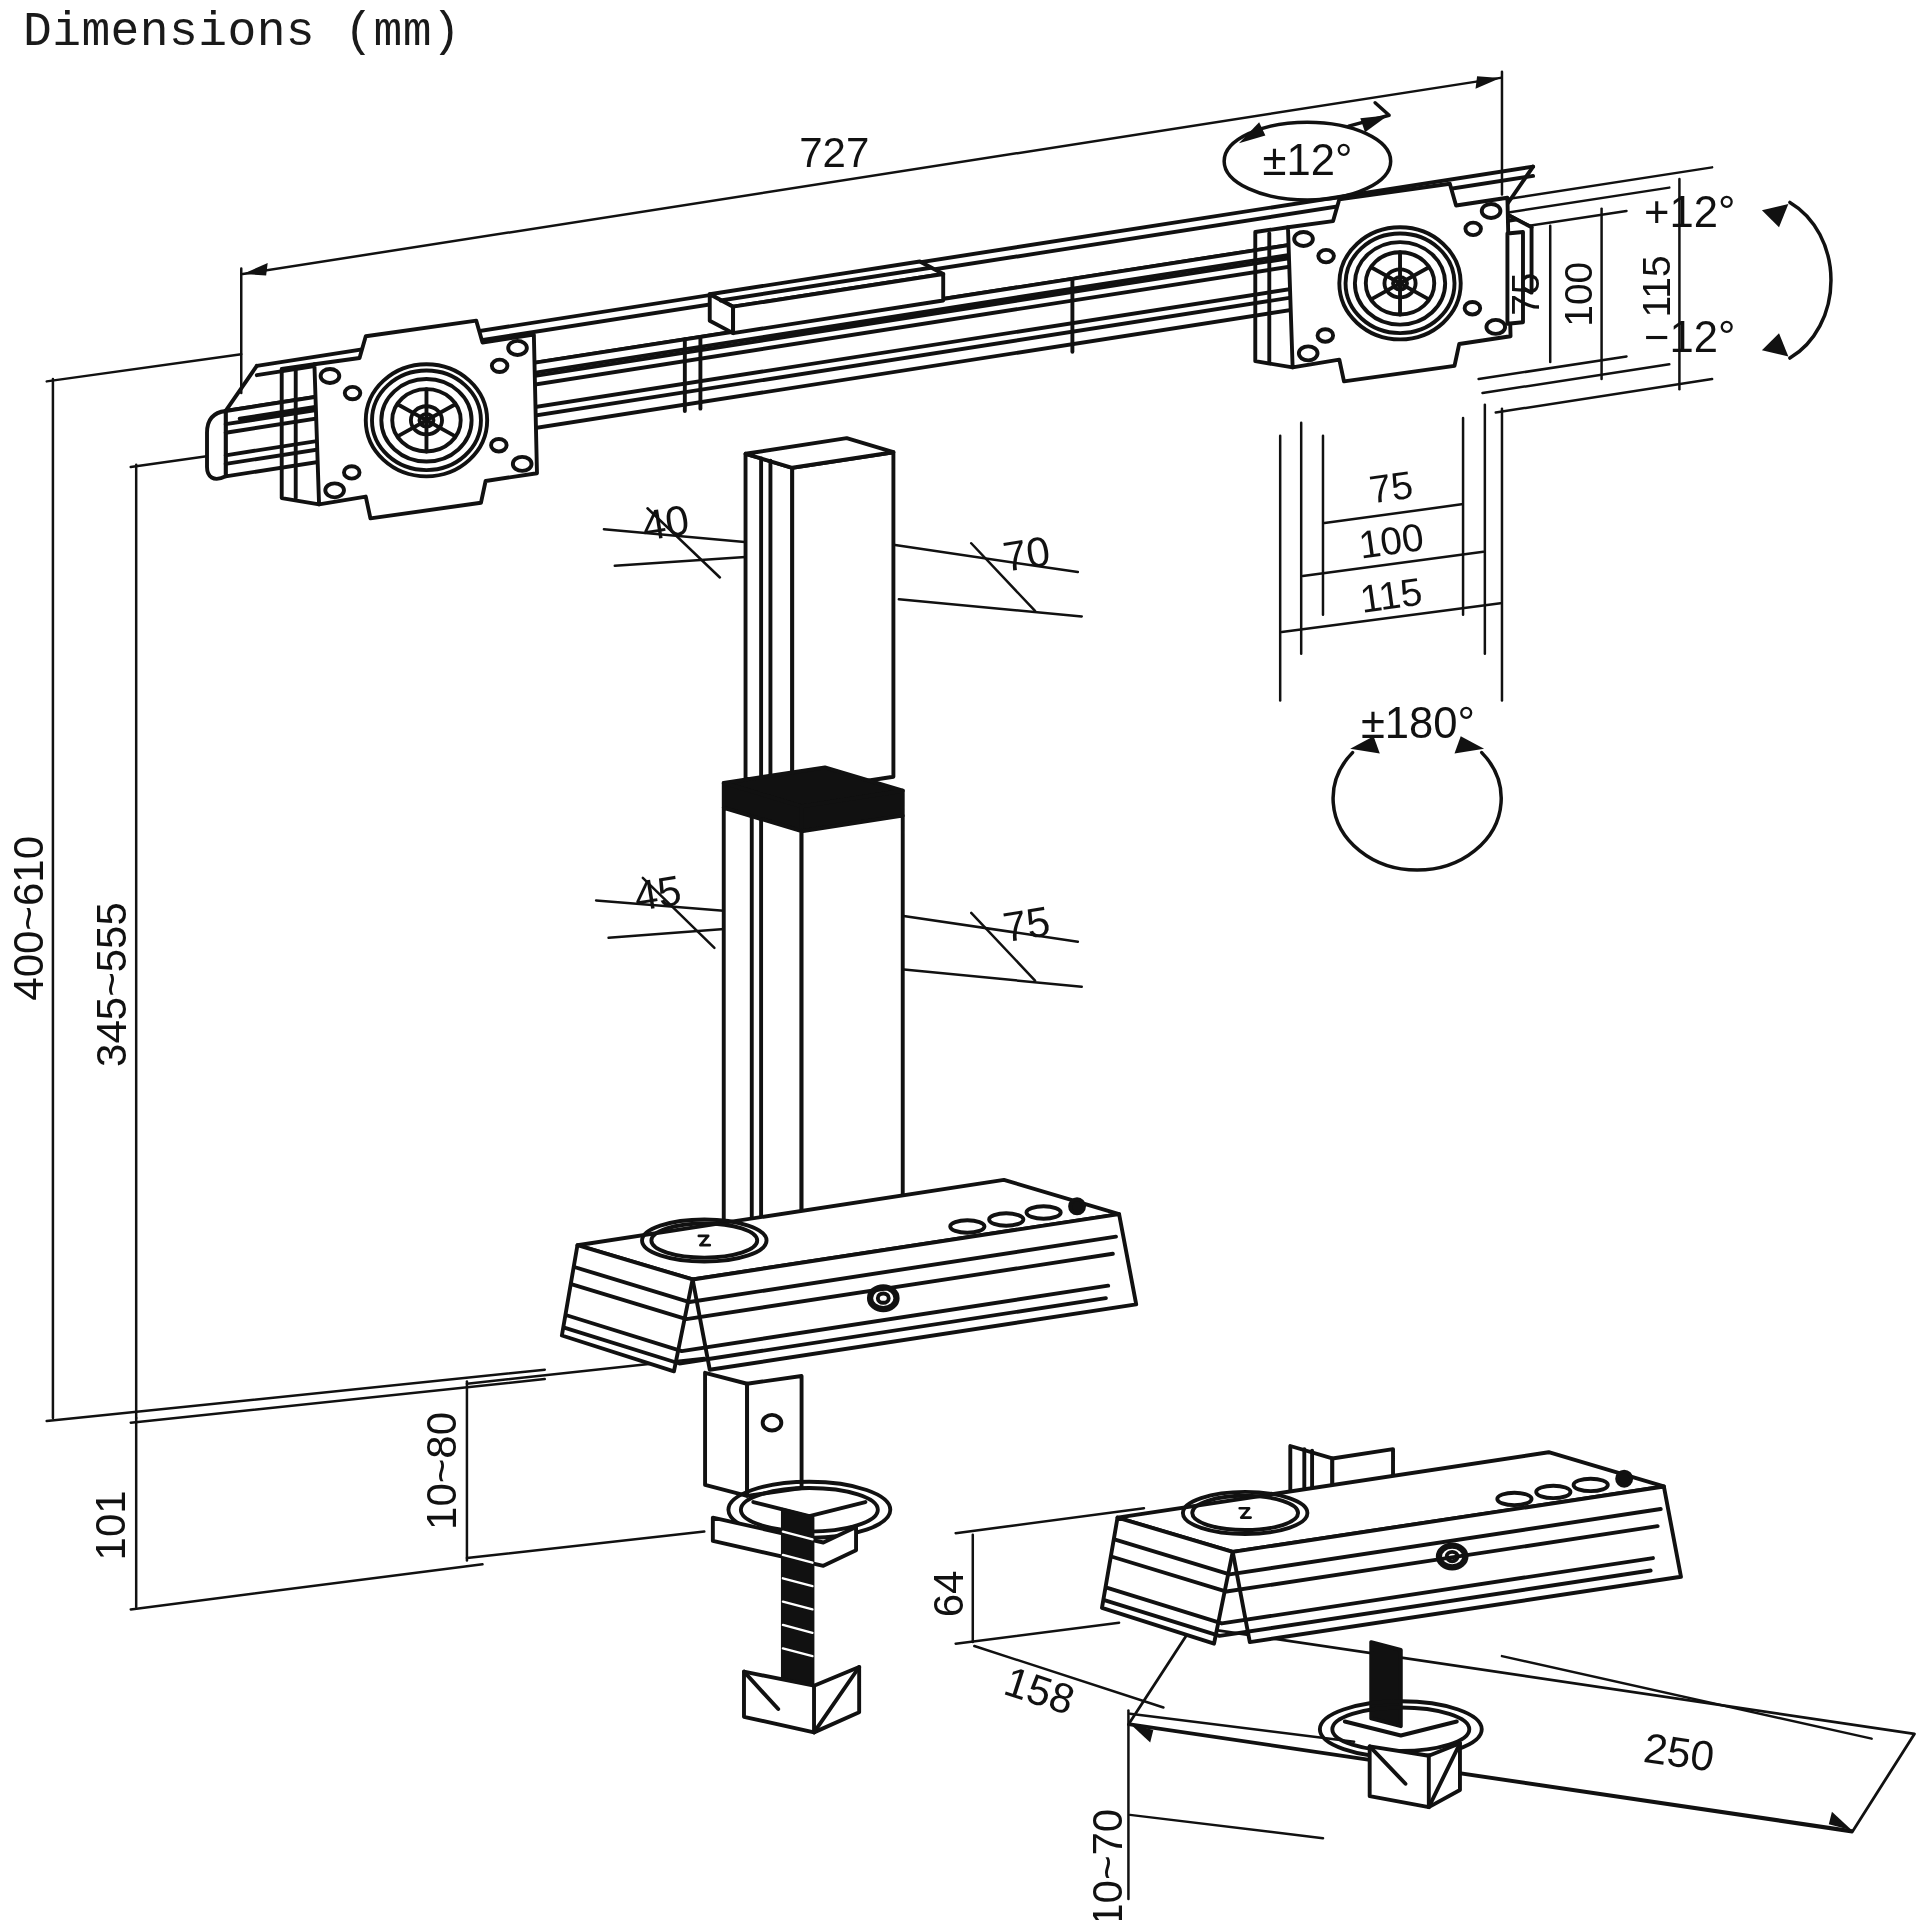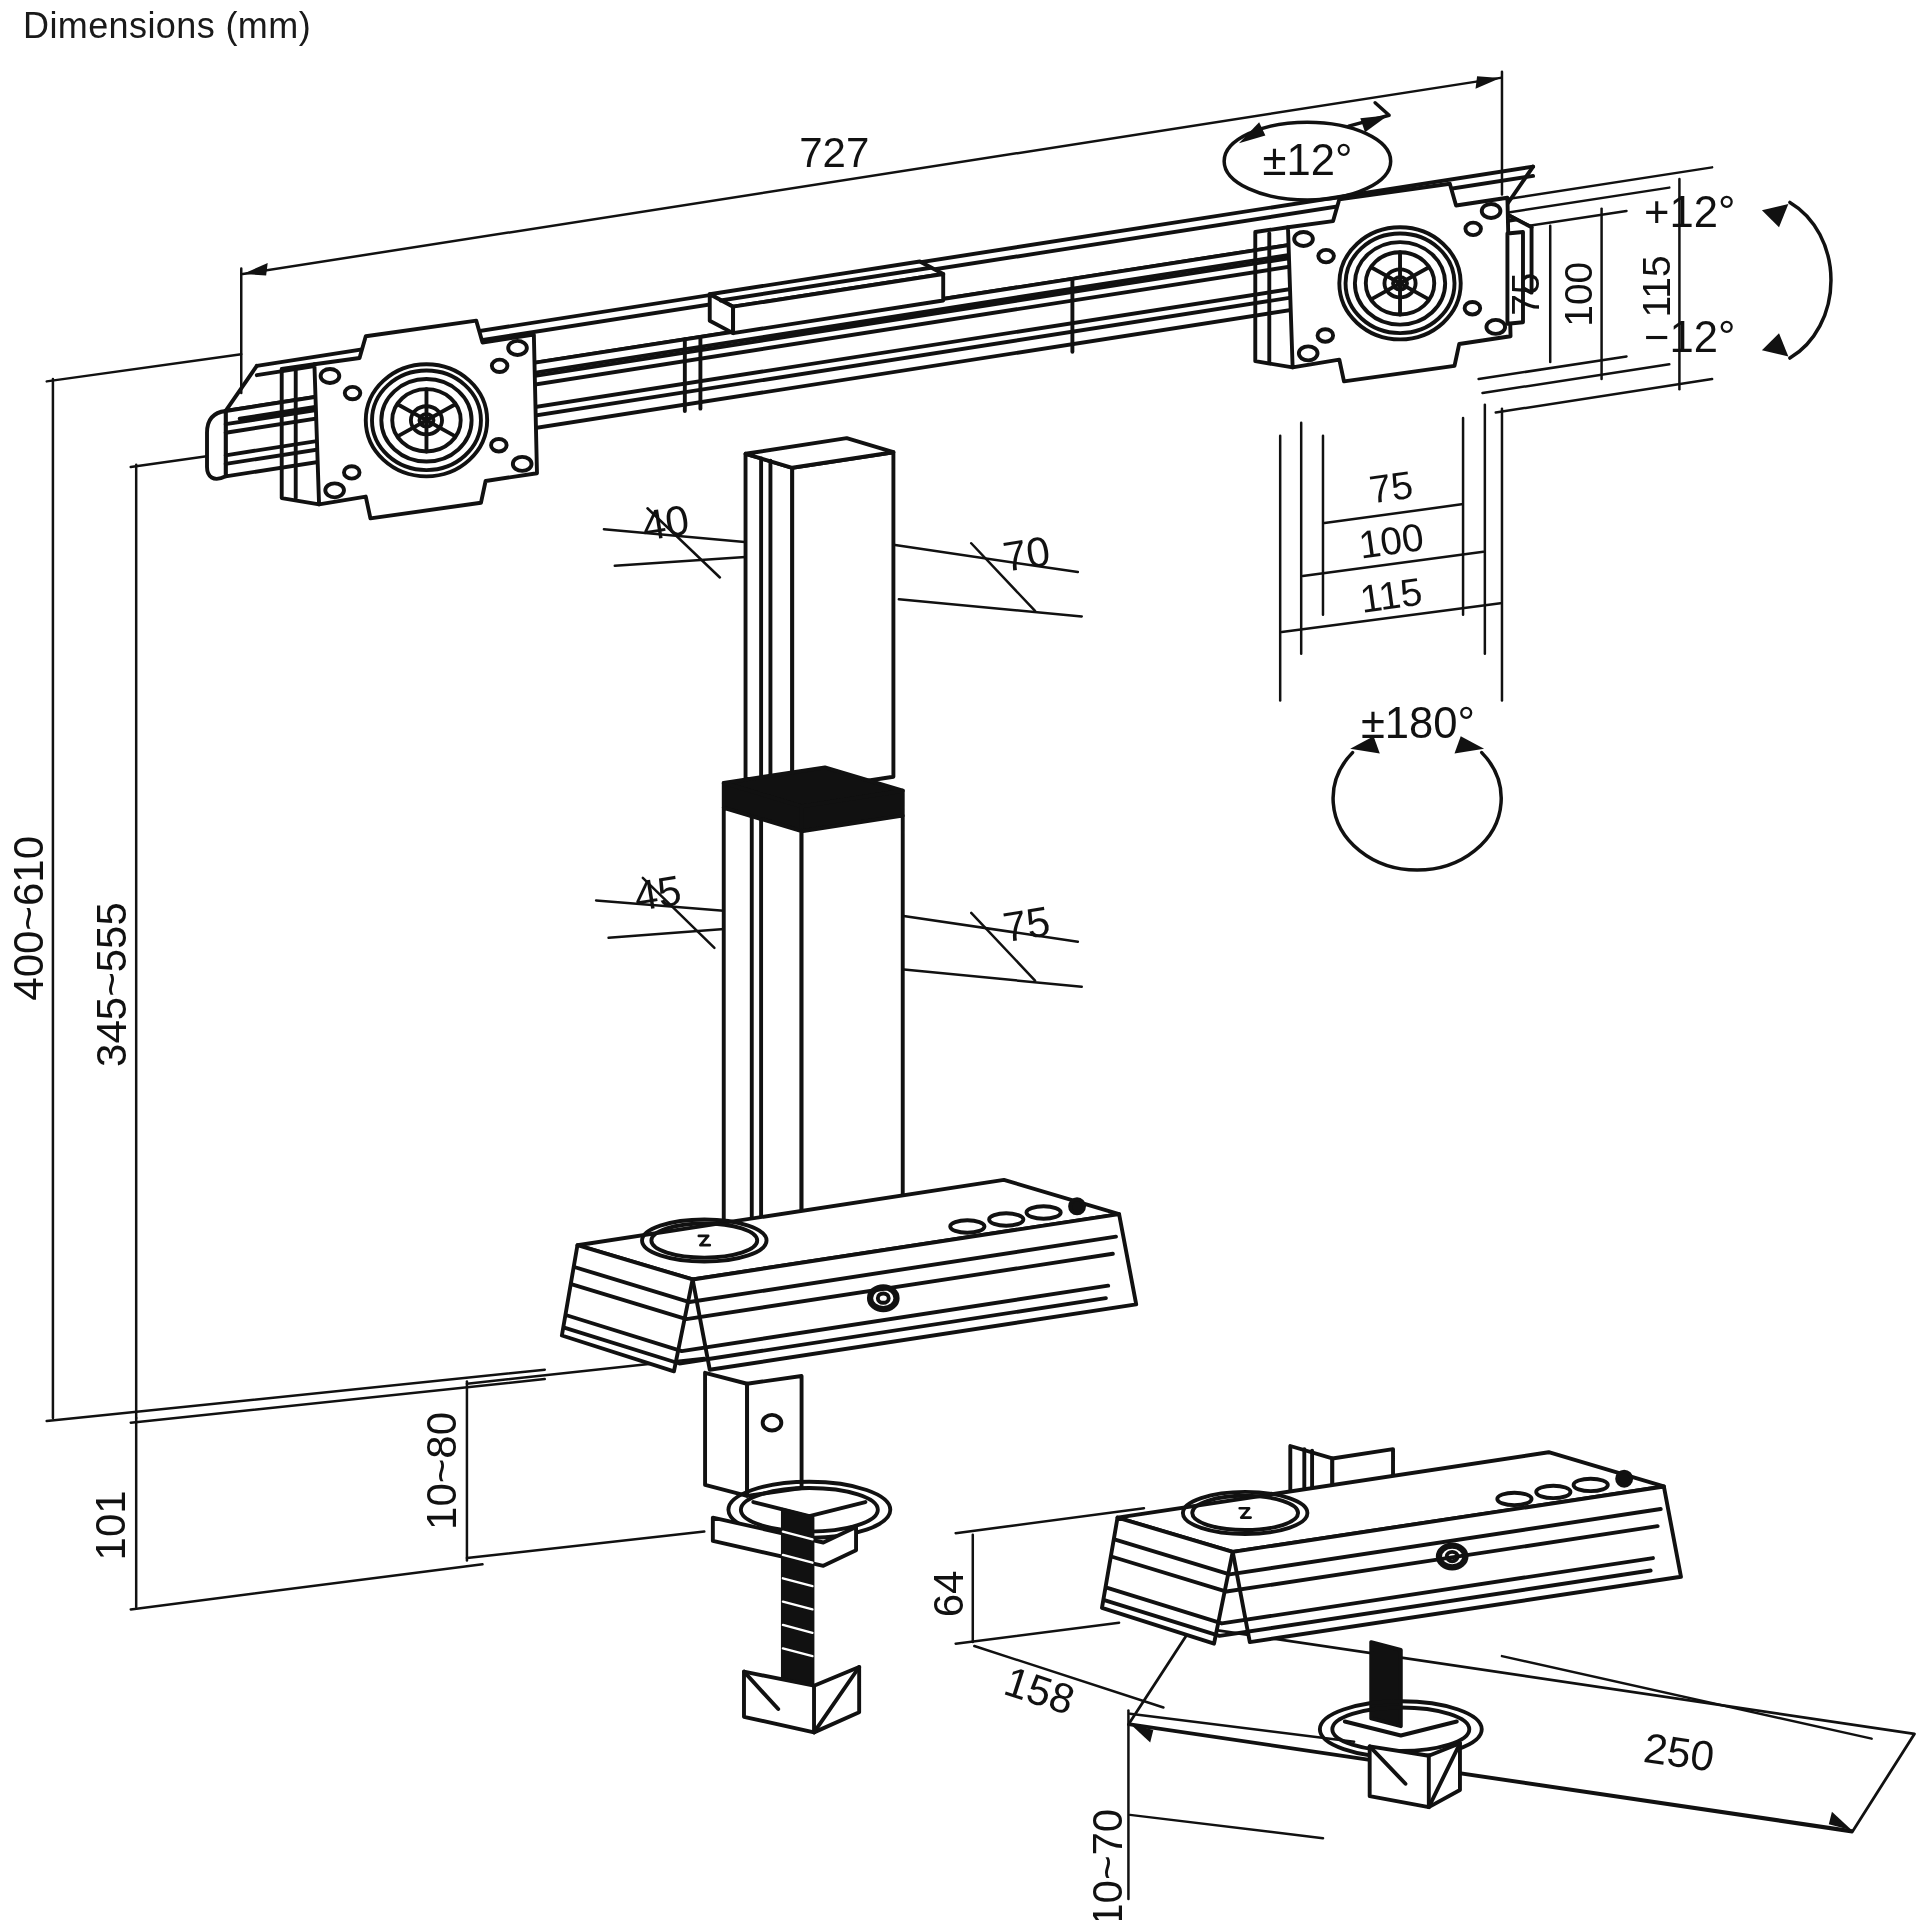--- a/index.html
+++ b/index.html
@@ -1,21 +1,21 @@
 <!DOCTYPE html>
 <html style="font-size:12.5px"><head>
 <meta charset="utf-8">
 <title>Dimensions Drawing</title>
 <style>
   html,body{margin:0;padding:0;background:#ffffff;}
   body{width:1930px;height:1920px;overflow:hidden;
        font-family:"Liberation Sans","DejaVu Sans",sans-serif;}
   #root{position:relative;width:1930px;height:1920px;background:#fff;}
-  #title{position:absolute;left:23px;top:4.7px;font-size:36px;color:#1a1a1a;
-         letter-spacing:0.4px;white-space:nowrap;}
+  #title{position:absolute;left:23px;top:4.7px;font-size:48px;color:#1a1a1a;
+         letter-spacing:0.4px;white-space:nowrap;font-family:Liberation Mono, monospace;}
   svg{position:absolute;left:0;top:0;width:1930px;height:1920px;}
   .dimtxt{font-family:"Liberation Sans","DejaVu Sans",sans-serif;
           fill:#111;font-size:54px;}
   .dimtxt-sm{font-family:"Liberation Sans","DejaVu Sans",sans-serif;
           fill:#111;font-size:50px;}
   .angtxt{font-family:"Liberation Sans","DejaVu Sans",sans-serif;
           fill:#111;font-size:56px;}
 </style>
 </head>
 <body>

